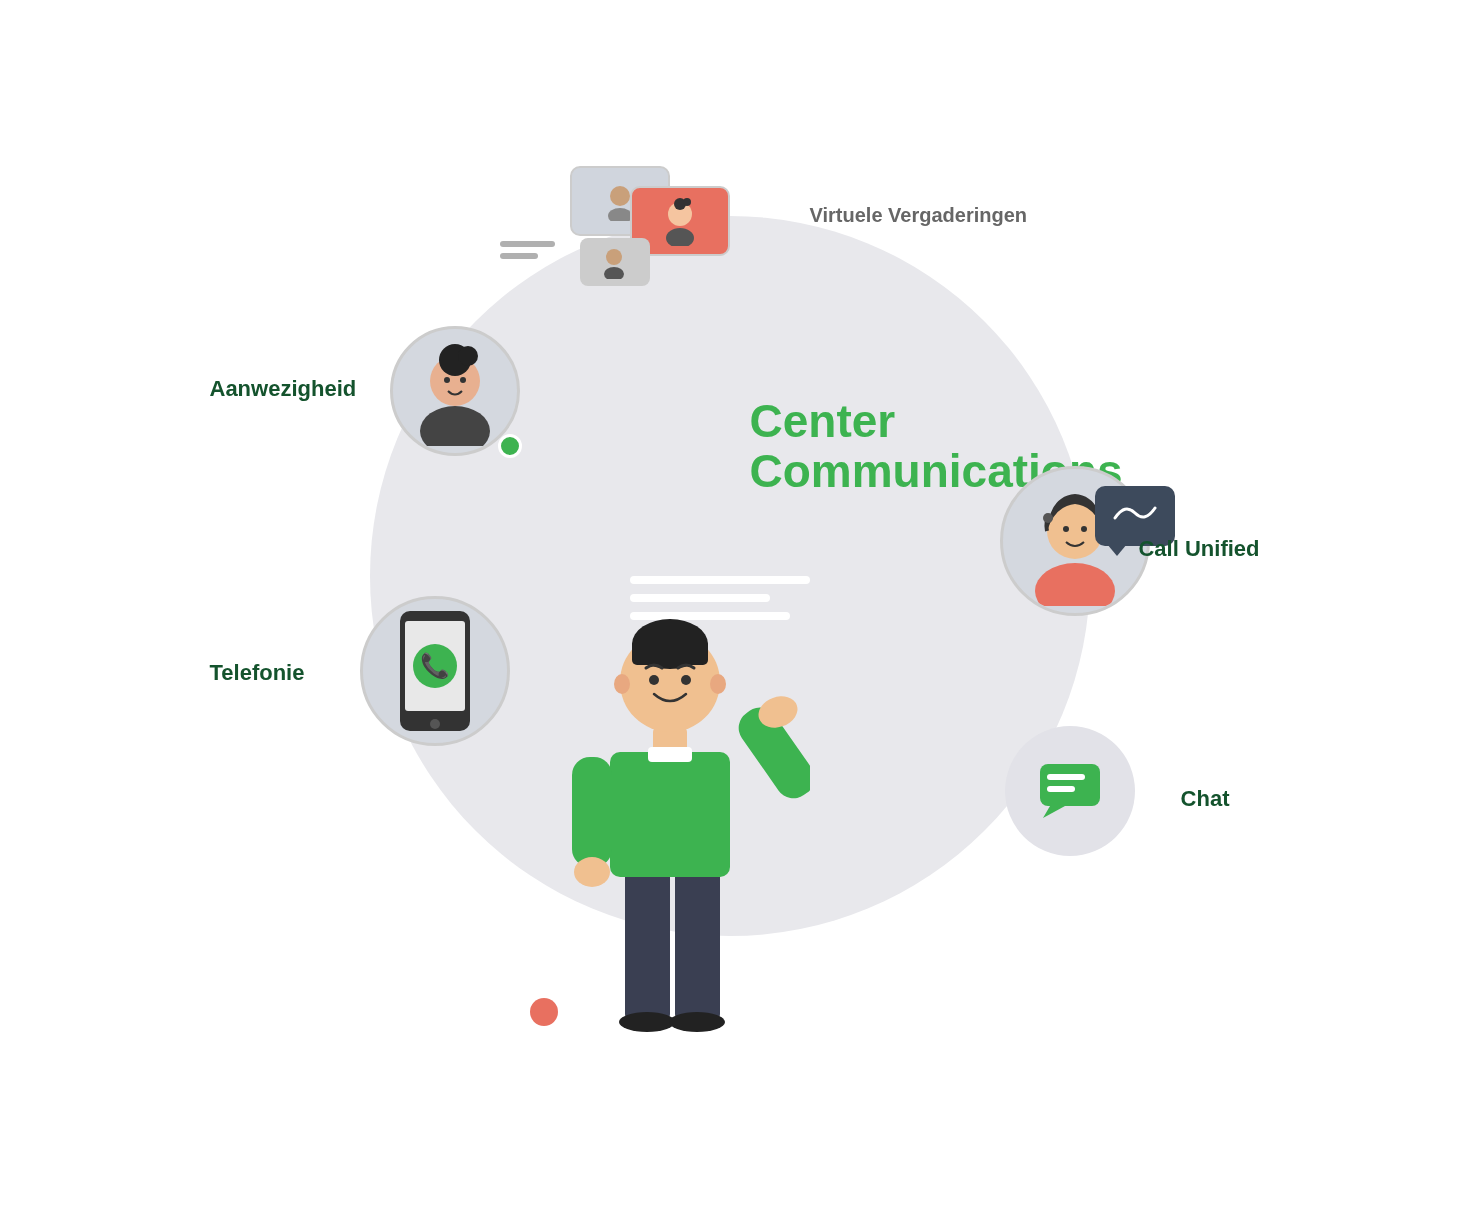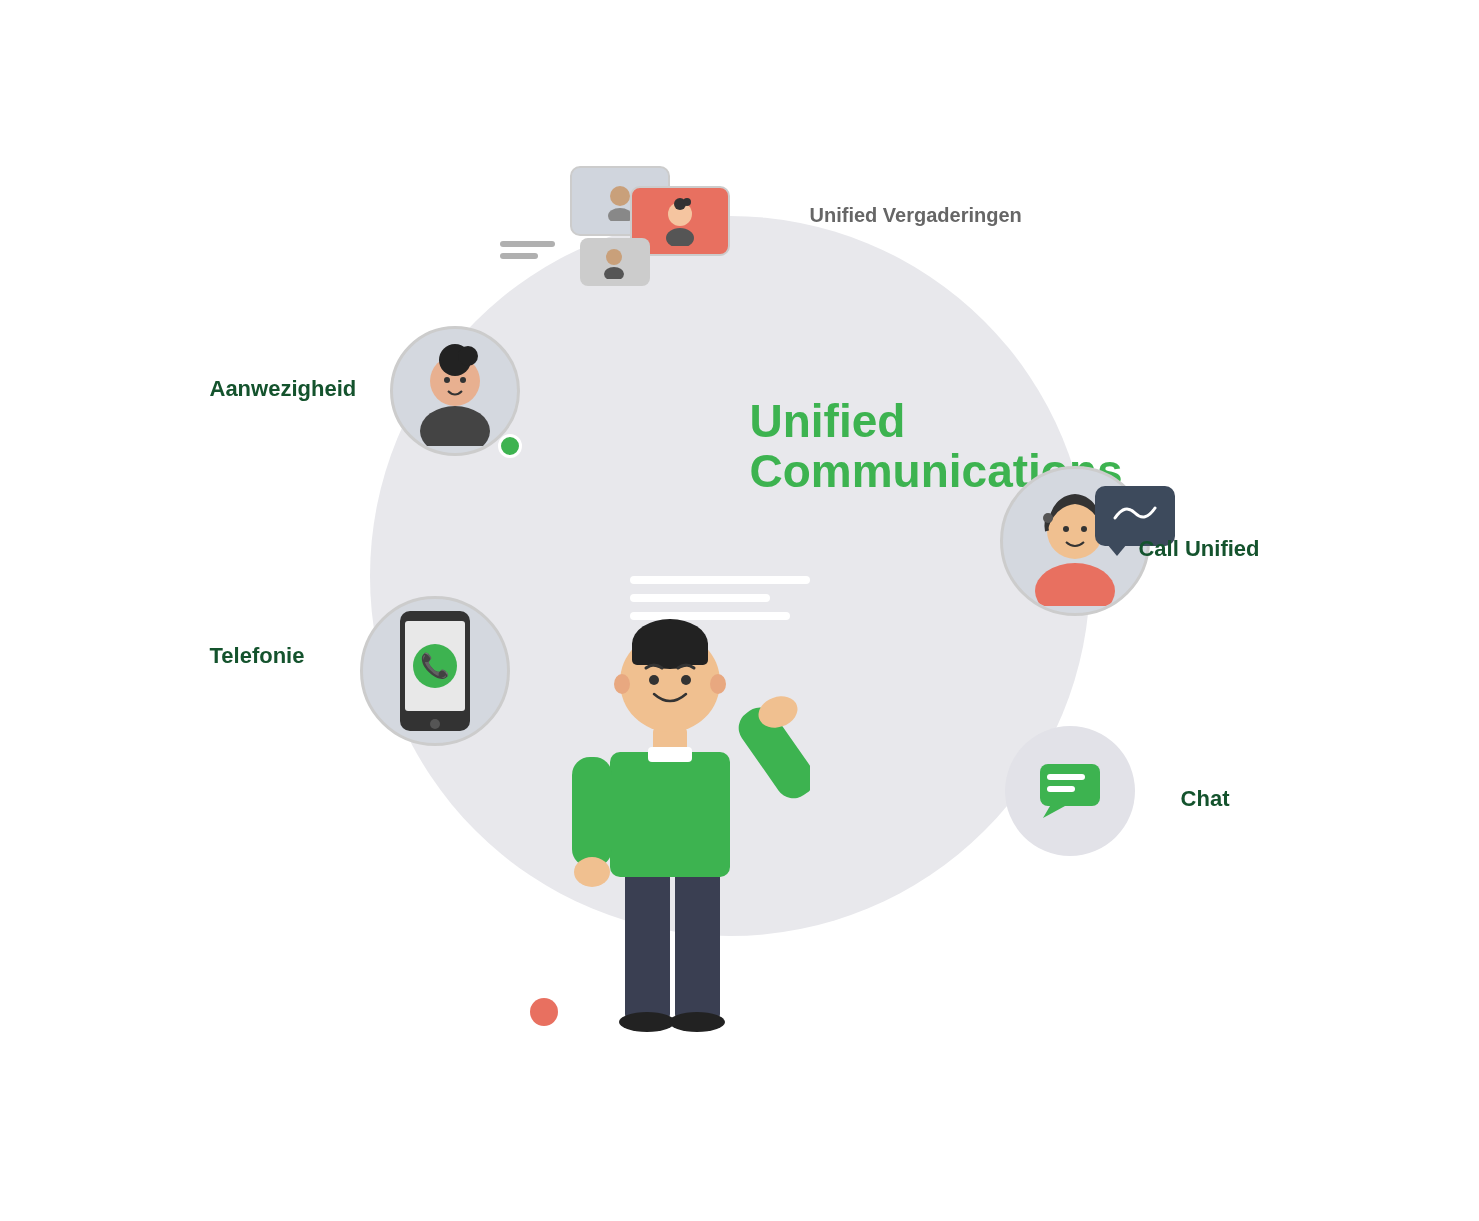--- a/index.html
+++ b/index.html
@@ -135,21 +135,21 @@
     }
 
     
     .aanwezigheid-label {
       top: 290px;
       left: 20px;
     }
 
     
     .telefonie-label {
-      top: 557px;
+      top: 574px;
       left: 20px;
     }
 
     
     .callcenter-label {
       top: 450px;
       right: 30px;
     }
 
     
@@ -292,26 +292,26 @@
       <div class="vm-card-small">
         <svg width="35" height="35" viewBox="0 0 35 35">
           <circle cx="17" cy="13" r="8" fill="#c9a07a"></circle>
           <ellipse cx="17" cy="30" rx="10" ry="7" fill="#555"></ellipse>
         </svg>
       </div>
     </div>
   </div>
 
   <div class="annotation vv-label">
-    <span>Unified
+    <span>Virtuele
 Vergaderingen</span>
   </div>
 
   <div class="center-label">
-    <div class="unified">Unified</div>
+    <div class="unified">Center</div>
     <div class="communications">Communications</div>
   </div>
 
   <div class="float-item" style="top:240px; left:200px; width:130px; height:130px; border-radius:50%; background:#d4d8df; overflow:hidden; display:flex; align-items:center; justify-content:center; border: 3px solid #ccc;">
     <svg width="110" height="110" viewBox="0 0 110 110">
 
       <ellipse cx="55" cy="95" rx="35" ry="25" fill="#444"></ellipse>
 
       <circle cx="55" cy="45" r="25" fill="#e8b090"></circle>
 

